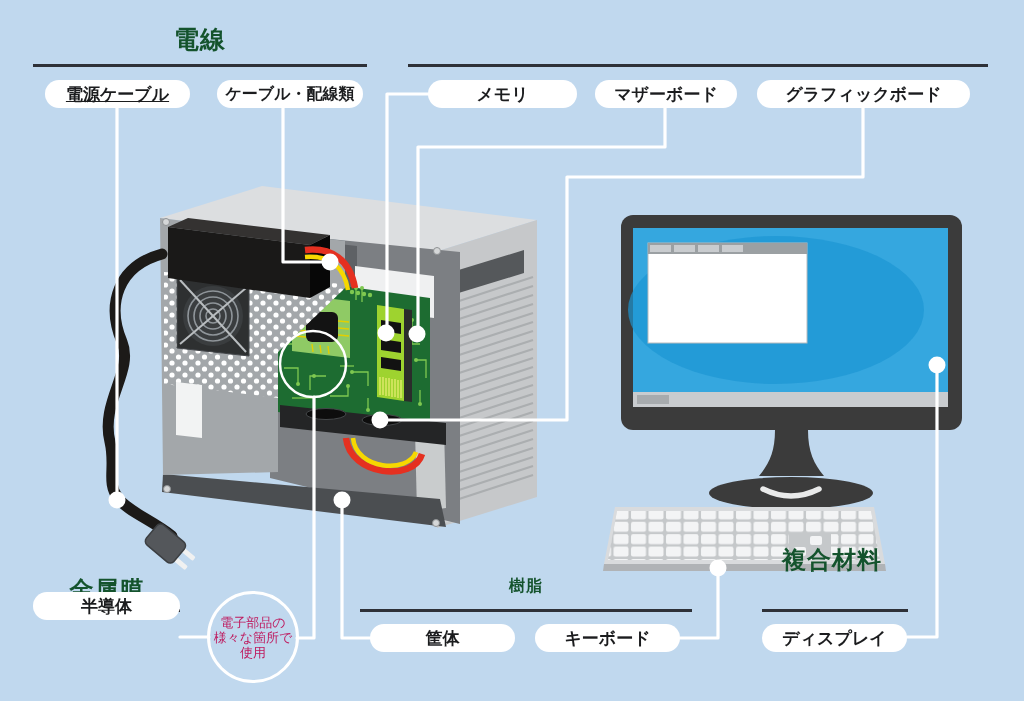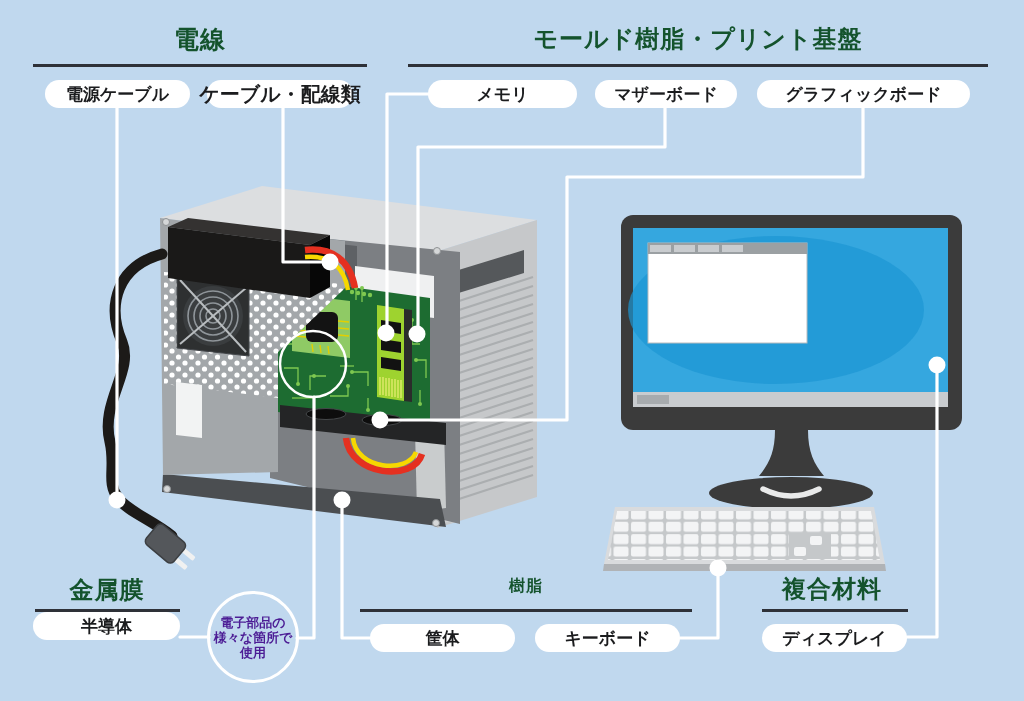--- a/index.html
+++ b/index.html
@@ -8,21 +8,21 @@
   #art{position:absolute;left:0;top:0;z-index:1;}
   .lbl{position:absolute;z-index:2;}
   .heading{font-weight:700;color:#14532d;text-align:center;letter-spacing:1px;line-height:1.1;}
   .rule{position:absolute;z-index:2;height:3px;background:#2e3138;}
   .pill{position:absolute;z-index:3;height:28px;background:#ffffff;border-radius:14px;
         display:flex;align-items:center;justify-content:center;
         font-weight:700;font-size:17px;color:#1b1c1e;white-space:nowrap;}
   .note-circle{position:absolute;z-index:3;left:207px;top:591px;width:92px;height:92px;
         box-sizing:border-box;border:3px solid #ffffff;border-radius:50%;
         display:flex;align-items:center;justify-content:center;text-align:center;
-        font-weight:700;font-size:13px;line-height:15px;color:#4c1d95;}
+        font-weight:400;font-size:13px;line-height:15px;color:#be185d;}
 </style>
 </head>
 <body>
 
 <div id="stage">
 
   <svg id="art" width="1024" height="701" viewBox="0 0 1024 701">
     <defs>
       <pattern id="dots" width="13" height="12" patternUnits="userSpaceOnUse">
         <circle cx="3" cy="3" r="2.6" fill="#ffffff"></circle>
@@ -240,39 +240,38 @@
       <circle cx="380" cy="420" r="8.5"></circle>
         <circle cx="342" cy="500" r="8.5"></circle>
       <circle cx="718" cy="568" r="8.5"></circle>
         <circle cx="937" cy="365" r="8.5"></circle>
     </g>
   </svg>
 
   <div class="lbl heading" style="left:100px;top:26px;width:200px;font-size:25px;">電線</div>
   <div class="rule" style="left:33px;top:64px;width:334px;"></div>
 
-  <div class="lbl heading" style="left:448px;top:26px;width:500px;font-size:24px;">モールド樹脂・プリント基盤</div>
   <div class="rule" style="left:408px;top:64px;width:580px;"></div>
 
   <div class="lbl heading" style="left:32px;top:577px;width:150px;font-size:24px;">金属膜</div>
   <div class="rule" style="left:35px;top:609px;width:145px;"></div>
 
   <div class="lbl heading" style="left:451px;top:577px;width:150px;font-size:16px;">樹脂</div>
   <div class="rule" style="left:360px;top:609px;width:332px;"></div>
 
-  <div class="lbl heading" style="left:757px;top:576px;width:150px;font-size:24px;">複合材料</div>
+  <div class="lbl heading" style="left:757px;top:547px;width:150px;font-size:24px;">複合材料</div>
   <div class="rule" style="left:762px;top:609px;width:146px;"></div>
 
-  <div class="pill" style="left:45px;top:80px;width:145px;">電源ケーブル</div>
-  <div class="pill" style="left:207px;top:80px;width:146px;font-size:20px;">ケーブル・配線類</div>
+  <div class="pill" style="left:45px;top:80px;width:145px;text-decoration:underline;">電源ケーブル</div>
+  <div class="pill" style="left:217px;top:80px;width:146px;font-size:16px;">ケーブル・配線類</div>
   <div class="pill" style="left:428px;top:80px;width:149px;">メモリ</div>
   <div class="pill" style="left:595px;top:80px;width:142px;text-align:right;">マザーボード</div>
   <div class="pill" style="left:757px;top:80px;width:213px;">グラフィックボード</div>
 
-  <div class="pill" style="left:33px;top:612px;width:147px;">半導体</div>
+  <div class="pill" style="left:33px;top:592px;width:147px;">半導体</div>
   <div class="pill" style="left:535px;top:624px;width:145px;">キーボード</div>
   <div class="pill" style="left:370px;top:624px;width:145px;">筐体</div>
   <div class="pill" style="left:762px;top:624px;width:145px;">ディスプレイ</div>
 
   <div class="note-circle">
     <div>
       <div>電子部品の</div>
       <div>様々な箇所で</div>
       <div>使用</div>
     </div>

